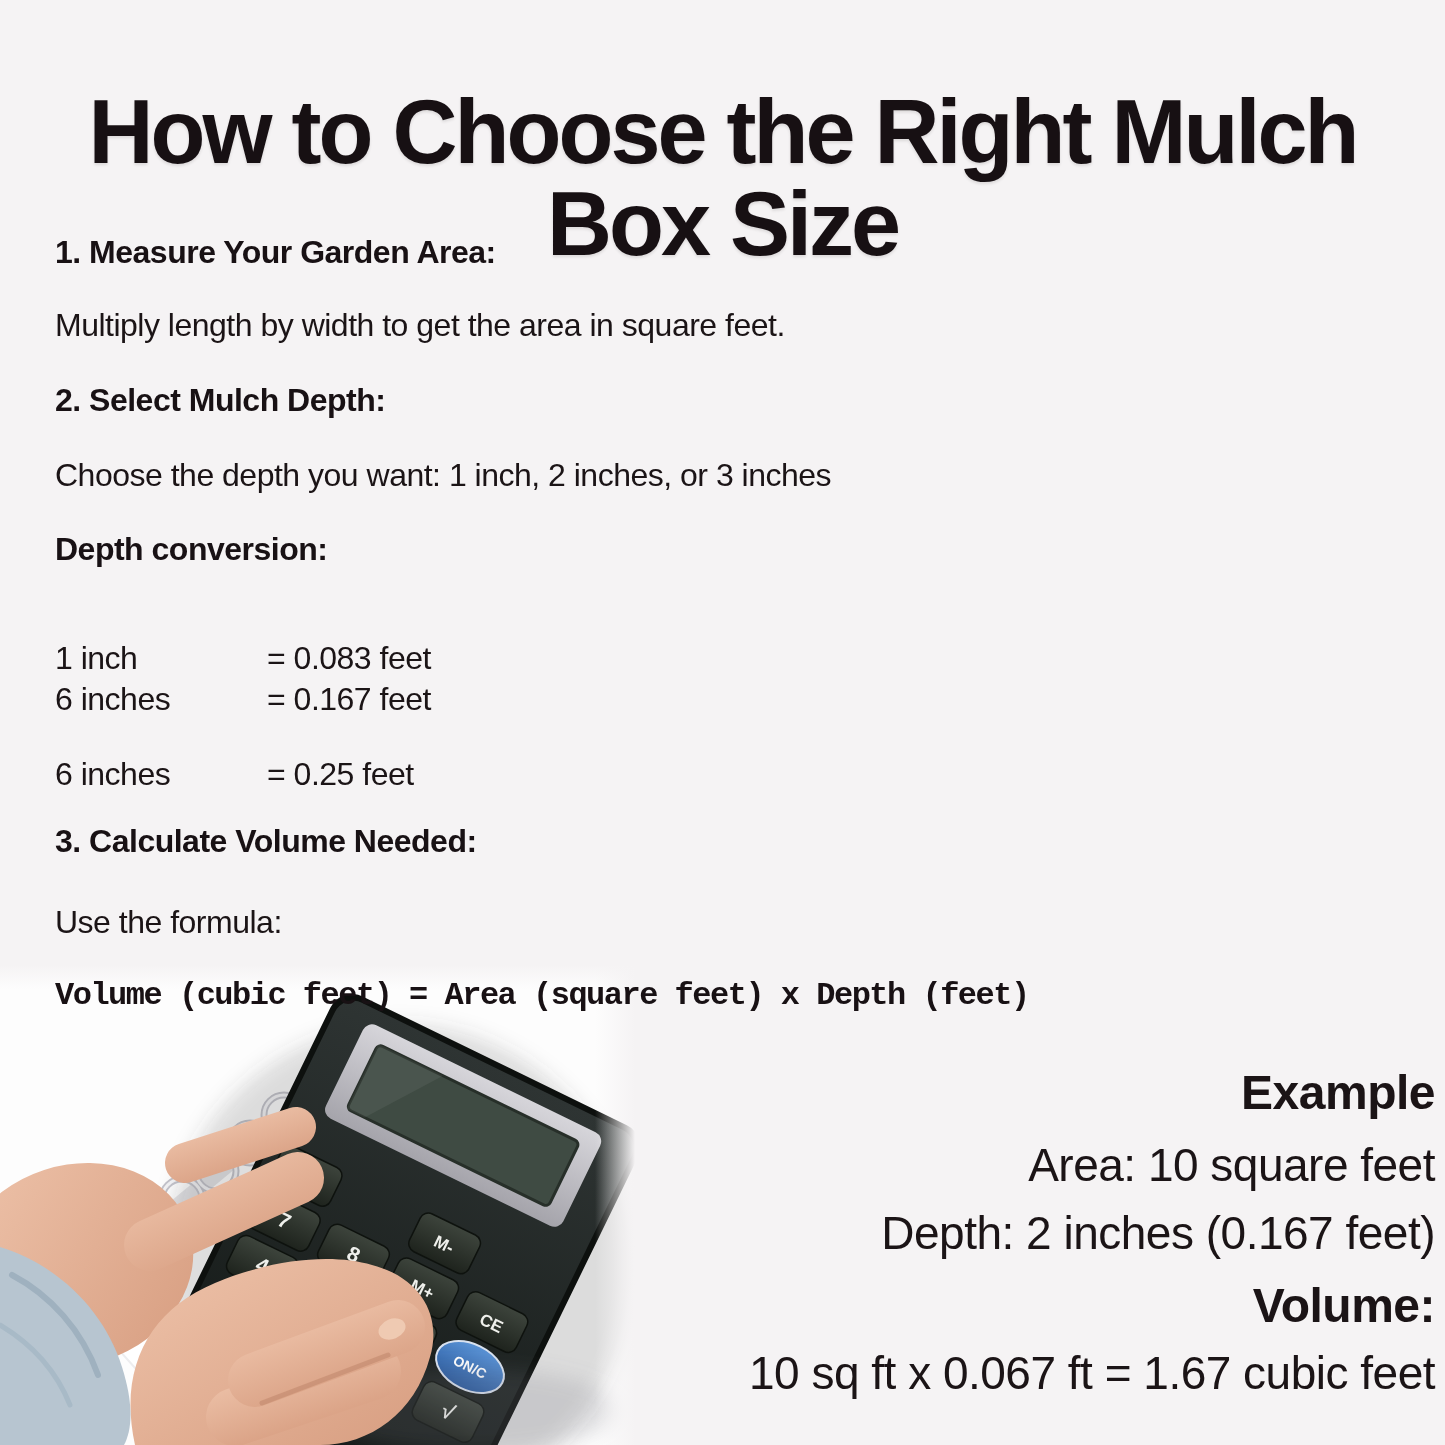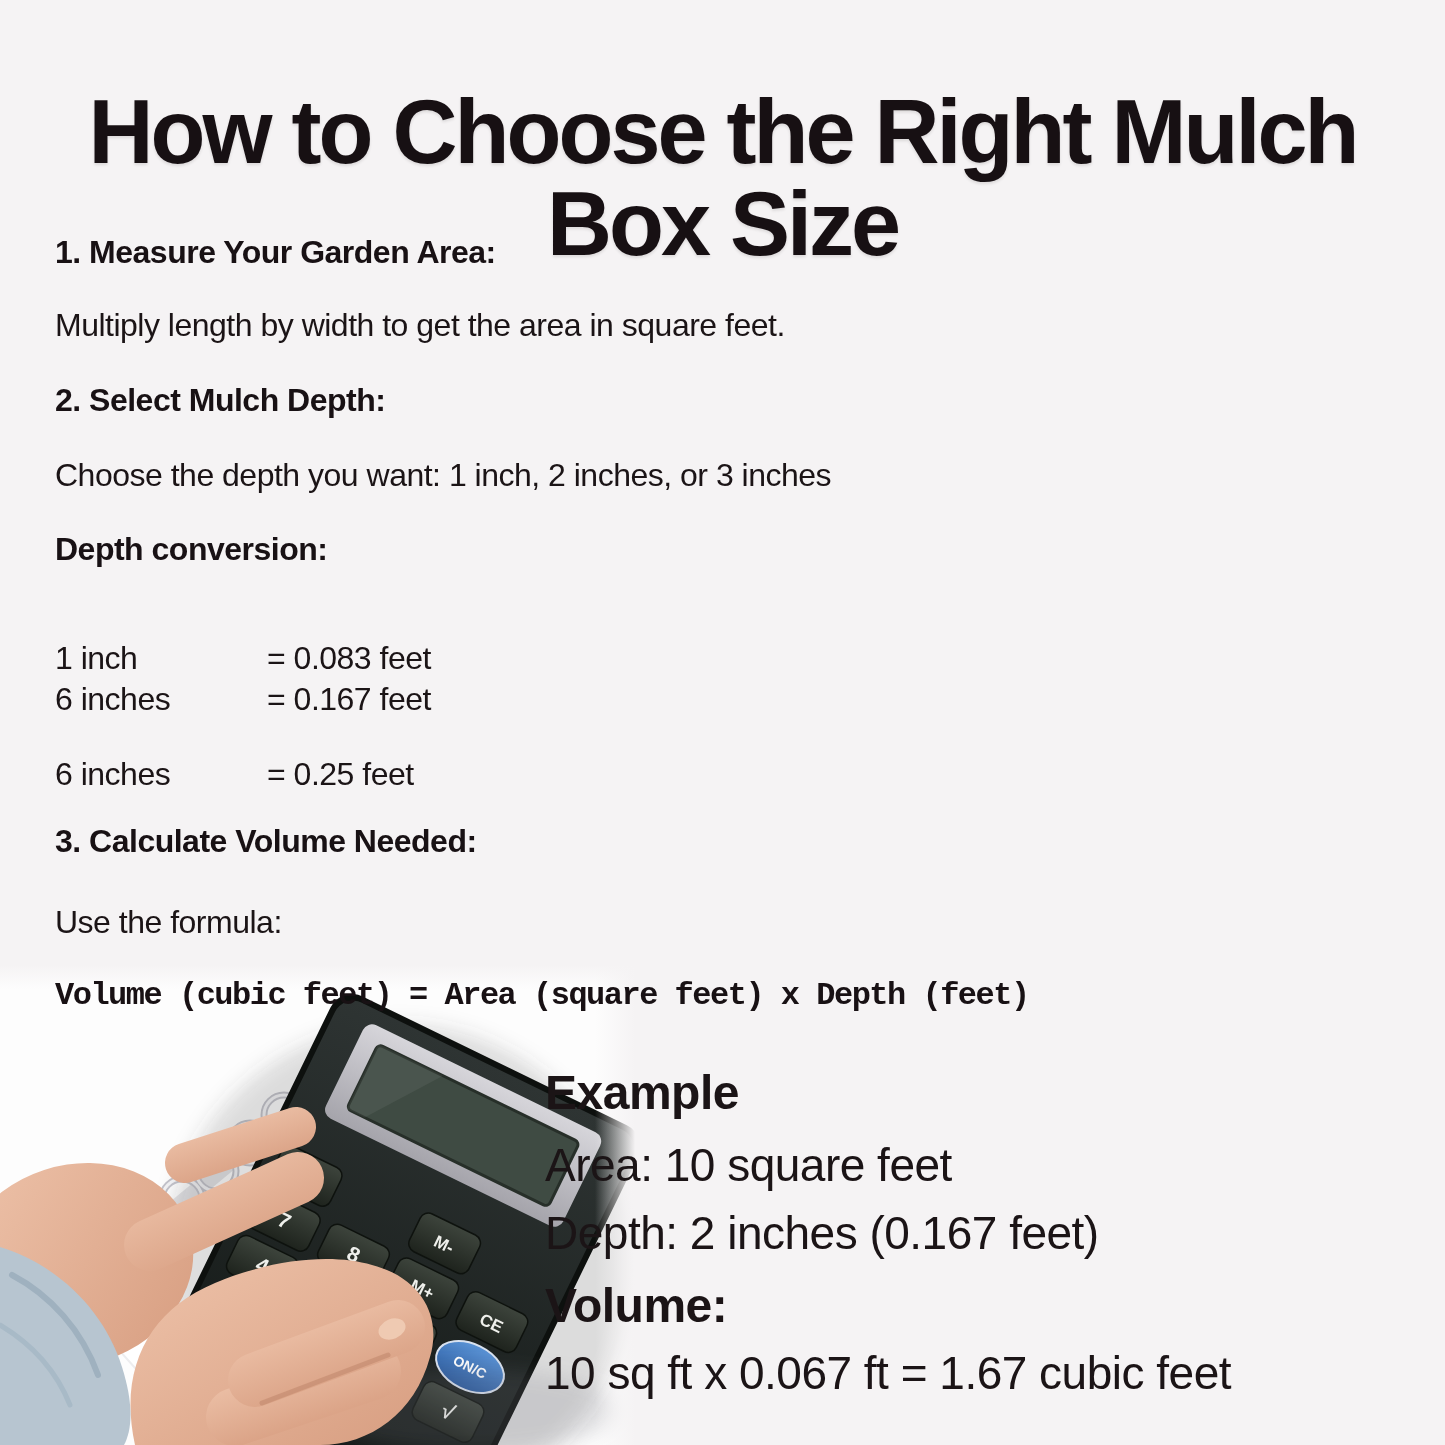--- a/index.html
+++ b/index.html
@@ -20,21 +20,21 @@
   .title span{display:block;}
   
   .line{
     left:55px;font-size:32px;line-height:1.06;letter-spacing:-0.5px;color:#1b1416;
   }
   .b{font-weight:700;color:#181114;}
   .formula{letter-spacing:-1.5px;font-family:Liberation Mono, monospace;}
   .conv-depth{display:inline-block;width:212px;}
   
   .ex{
-    left:545px;width:890px;text-align:left;
+    left:545px;width:890px;text-align:right;
     font-size:46px;line-height:1.06;letter-spacing:-0.5px;color:#1b1416;
   }
   .ex.b{font-size:48px;}
   
   .photo{position:absolute;left:0;top:965px;width:635px;height:480px;}
   .key-label{font:700 21px "Liberation Sans",sans-serif;fill:#eff0ec;}
   .key-label.small{font-size:17px;}
   .onc-label{font:700 14px "Liberation Sans",sans-serif;fill:#ffffff;}
 </style>
 </head>

